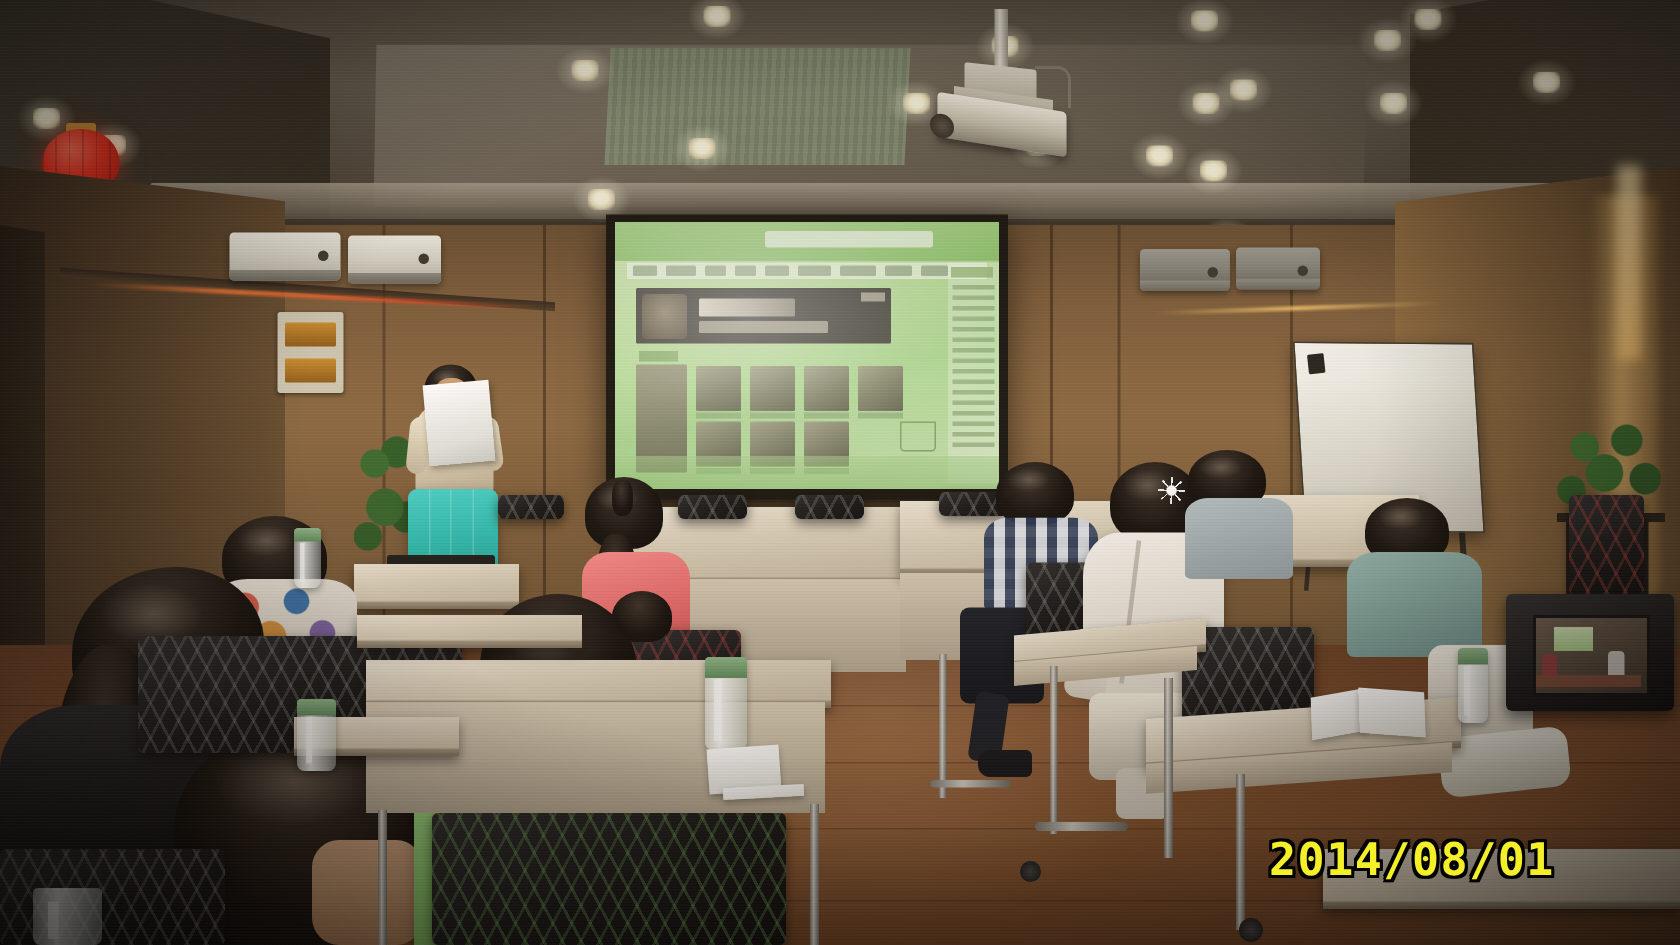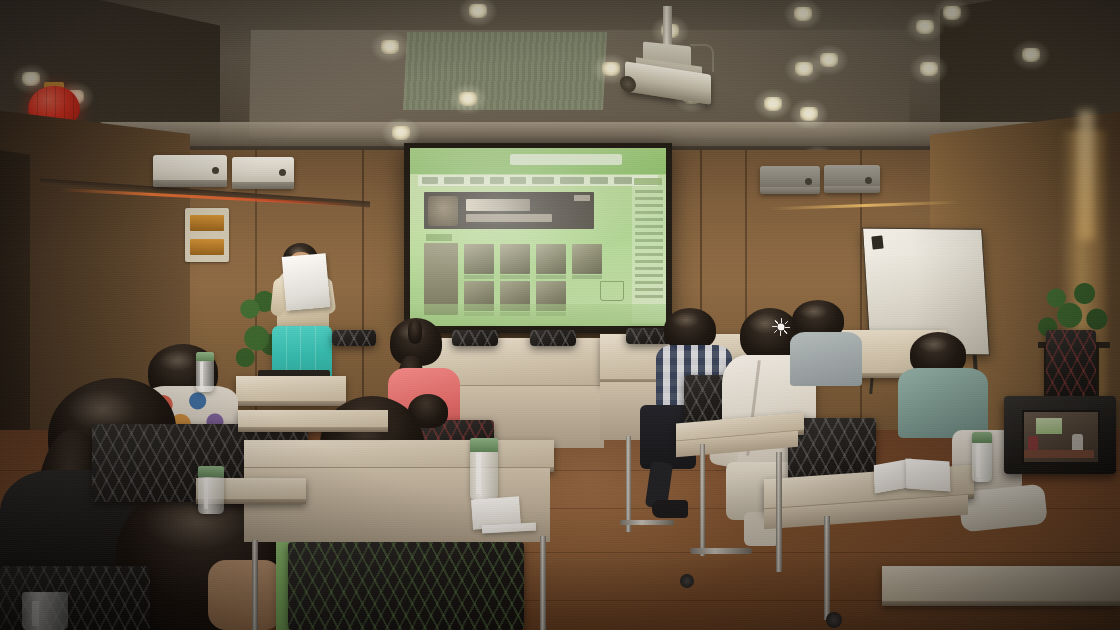--- a/index.html
+++ b/index.html
@@ -922,14 +922,15 @@
   </div>
   <div class="abs" id="cam-lcd-screen"></div>
   <div class="abs" id="cam-lcd-fig1"></div>
   <div class="abs" id="cam-lcd-fig2"></div>
   <div class="abs" id="cam-lcd-desk"></div>
 
   <div class="abs" id="warm"></div>
   <div class="abs" id="vignette"></div>
   <div class="abs" id="grain"></div>
 
+  <div class="abs" id="datestamp">2014/08/01</div>
 
 </div>
 
 </body></html>

